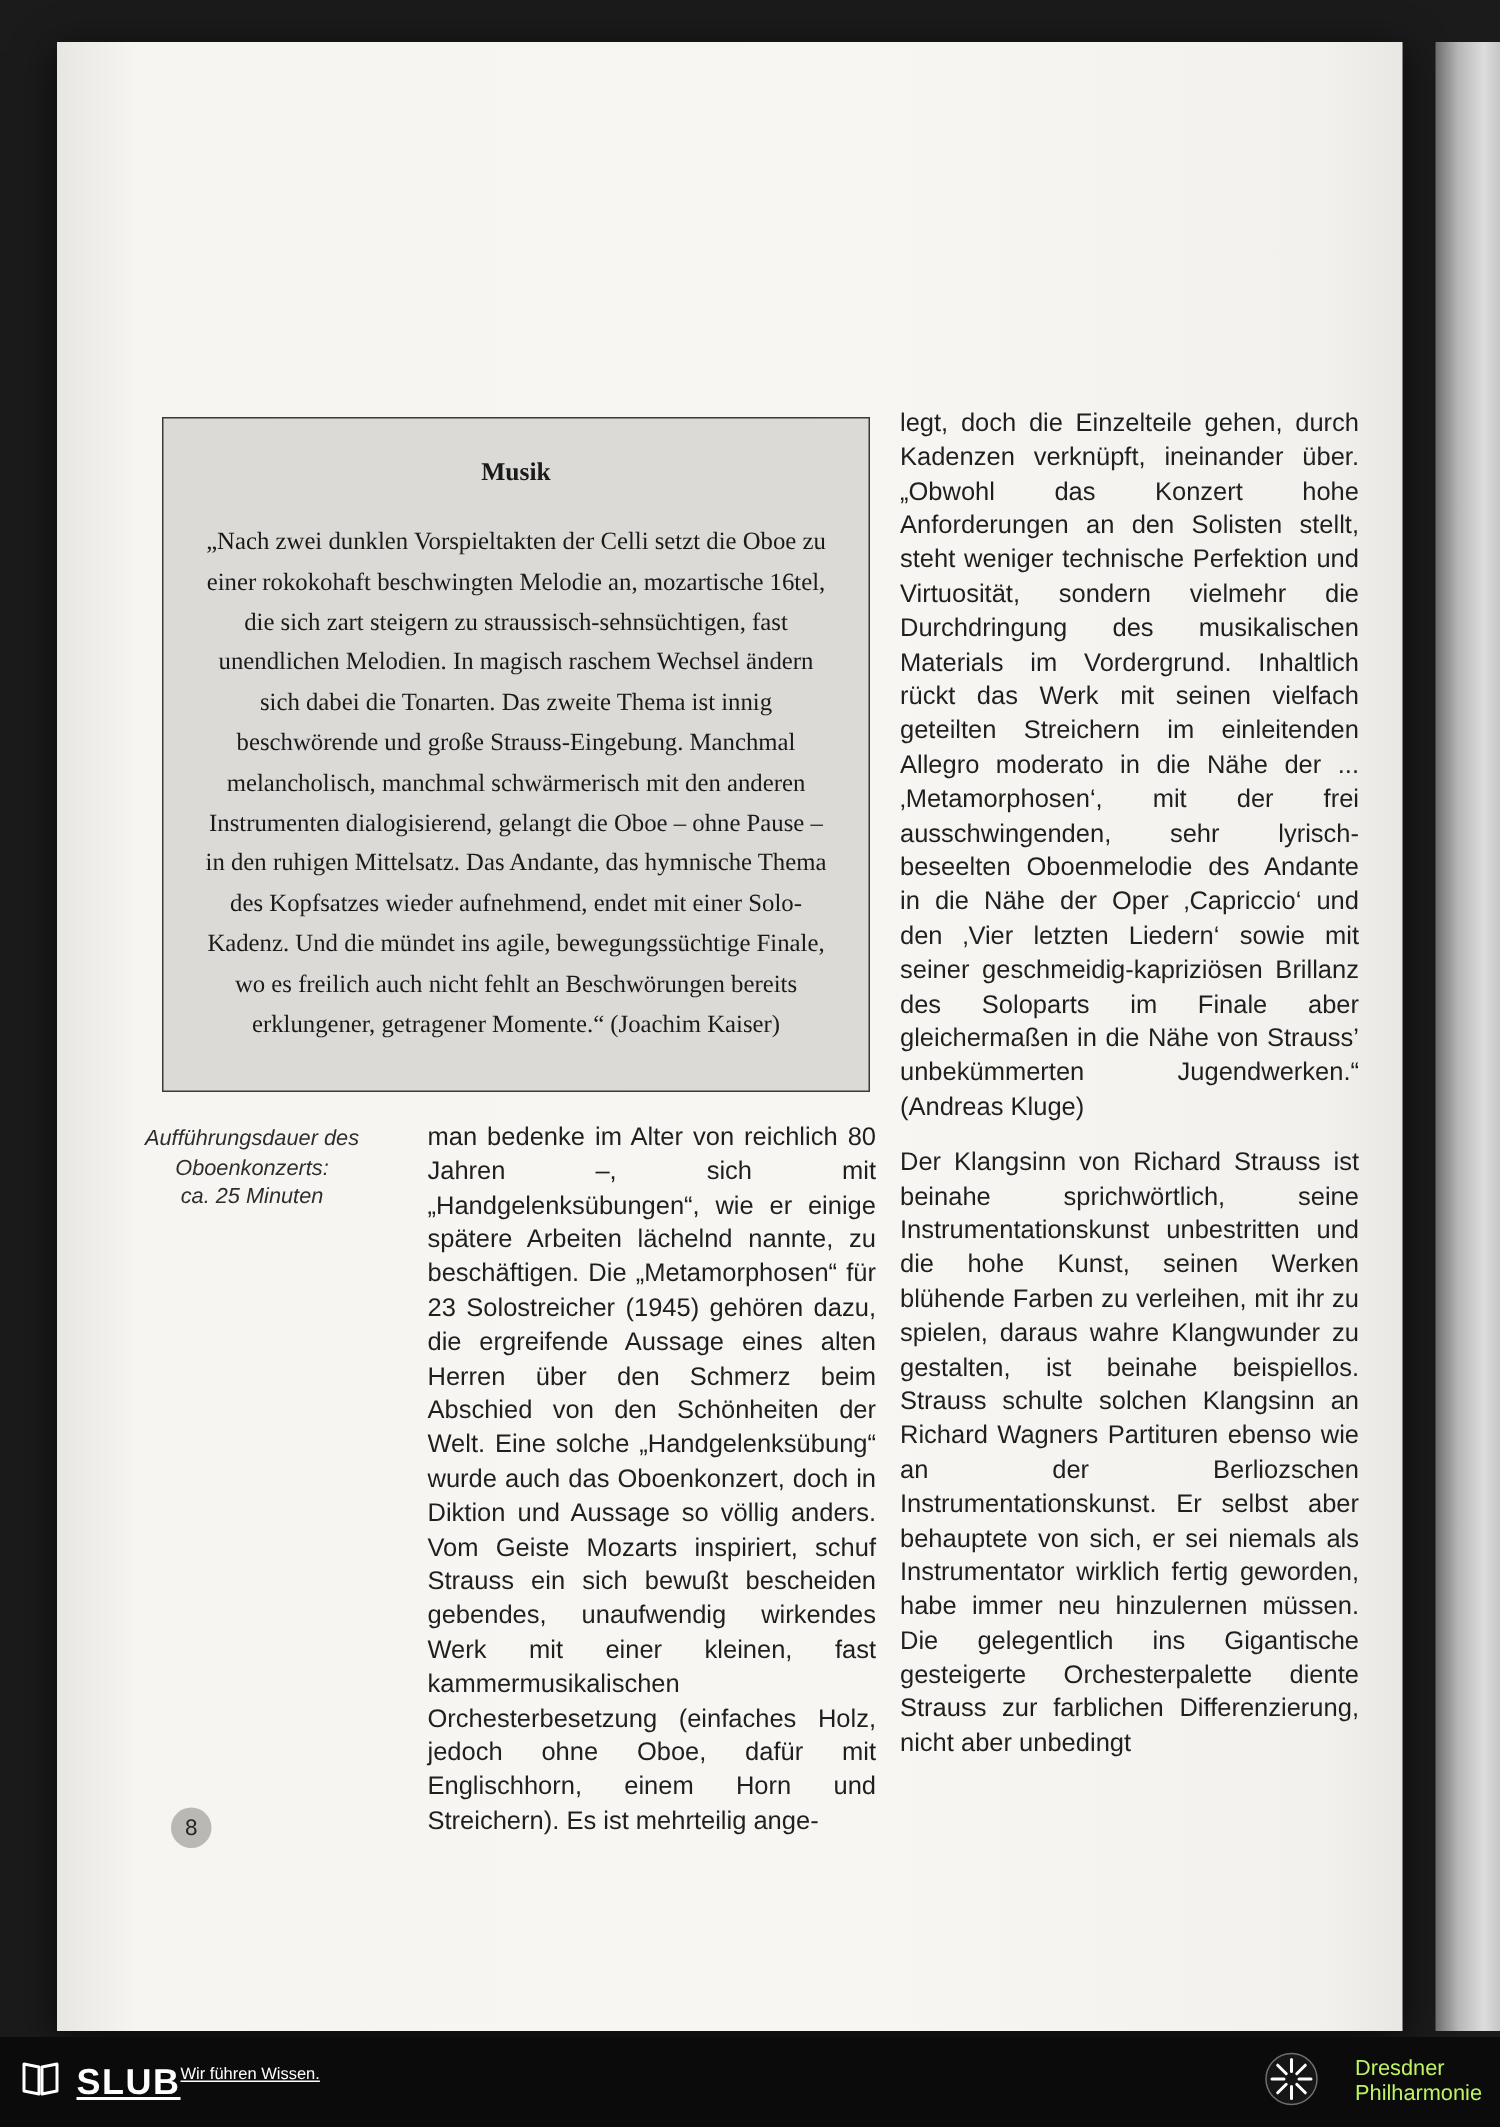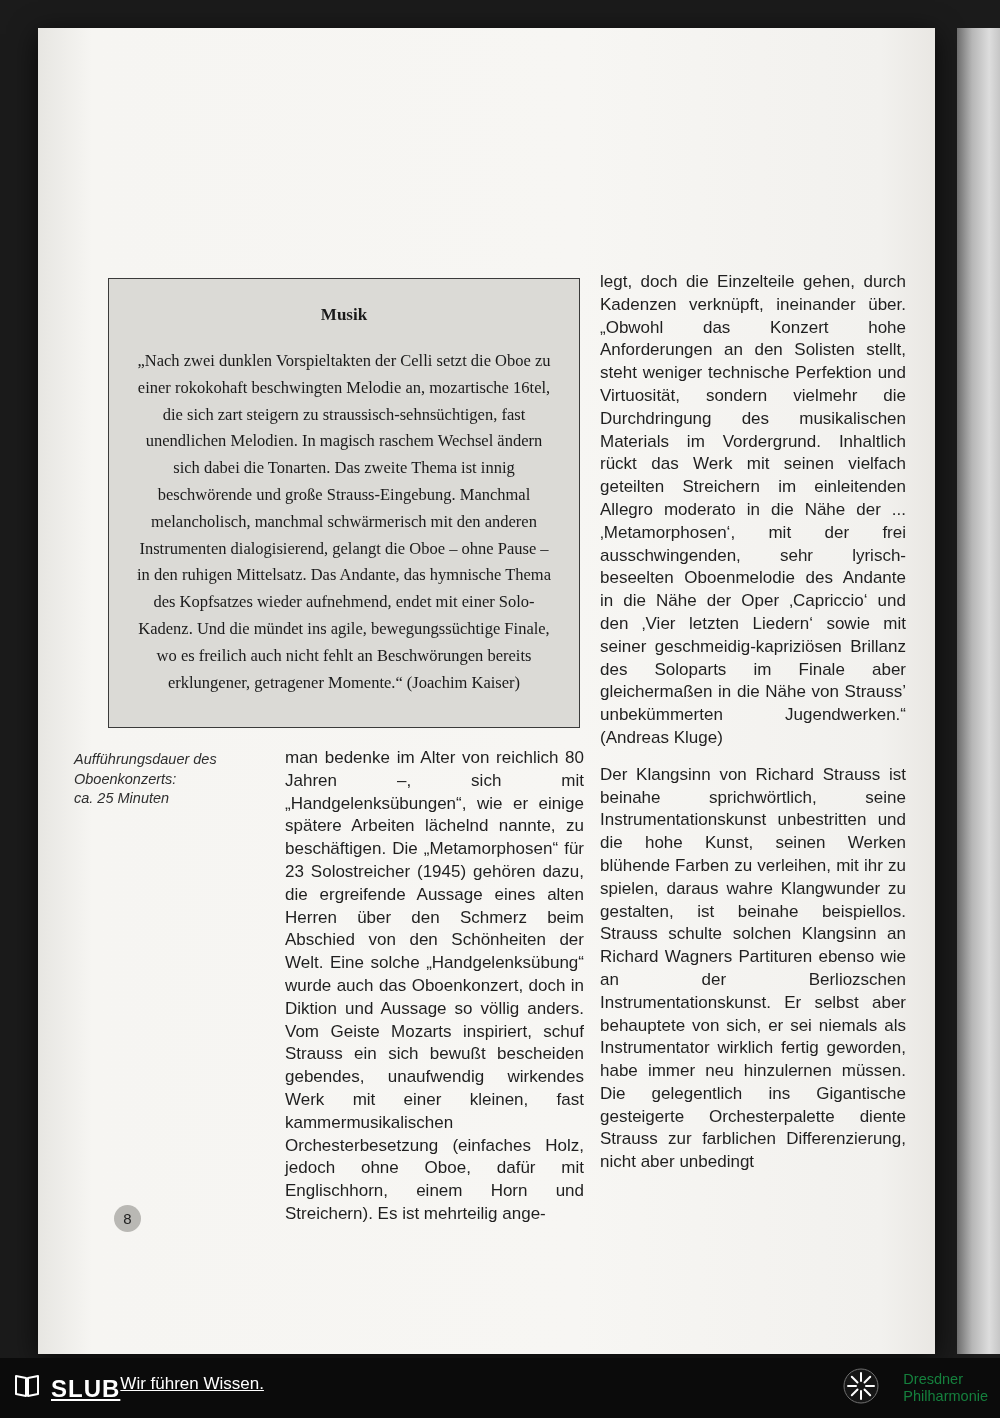--- a/index.html
+++ b/index.html
@@ -26,21 +26,21 @@
   .quote-box {
     position:absolute; left:70px; top:250px; width:472px; height:450px;
     background:#dbdad6; border:1px solid #3a3a3a; box-sizing:border-box;
     padding:26px 22px 0; text-align:center;
     font-family:"Liberation Serif", serif; color:#1a1a1a;
   }
   .quote-title { font-size:17px; font-weight:700; margin-bottom:23px; }
   .quote-text  { font-size:16.5px; line-height:26.8px; }
   .margin-note {
     position:absolute; left:36px; top:722px; width:188px;
-    text-align:left; font-style:italic; font-size:14.5px; line-height:19.5px;
+    text-align:center; font-style:italic; font-size:14.5px; line-height:19.5px;
     color:#2e2e2e; white-space:pre-line;
   }
   .bleed-note {
     position:absolute; left:50px; top:838px; width:180px;
     font-size:12.5px; line-height:16.5px; color:#b4b2ac;
     white-space:pre-line; filter:blur(0.3px);
   }
   .body-text { font-size:17px; line-height:22.8px; text-align:justify; color:#1f1f1f; }
   .col-left  { position:absolute; left:247px; top:719px; width:299px; }
   .col-right { position:absolute; left:562px; top:243px; width:306px; }
@@ -58,22 +58,22 @@
   }
   
   .footer-bar {
     position:absolute; left:0; top:1358px; width:1000px; height:60px;
     background:#0b0b0b; display:flex; align-items:center; justify-content:space-between;
     padding:0 12px; box-sizing:border-box;
   }
   .slub-block { display:flex; align-items:center; gap:9px; color:#fff; }
   .slub-texts { display:flex; flex-direction:row;text-decoration:underline; }
   .slub-name { font-size:24px; font-weight:700; letter-spacing:1px; line-height:25px; }
-  .slub-tagline { font-size:17px; line-height:15px; }
-  .dp-block { display:flex; align-items:center; gap:24px; color:#15803d; }
+  .slub-tagline { font-size:11px; line-height:15px; }
+  .dp-block { display:flex; align-items:center; gap:24px; color:#bef264; }
   .dp-name { font-size:14.5px; line-height:17.5px; white-space:pre-line; }
 </style>
 </head>
 <body>
 
 <div class="stage">
 
   <div class="scan-page">
 
 

